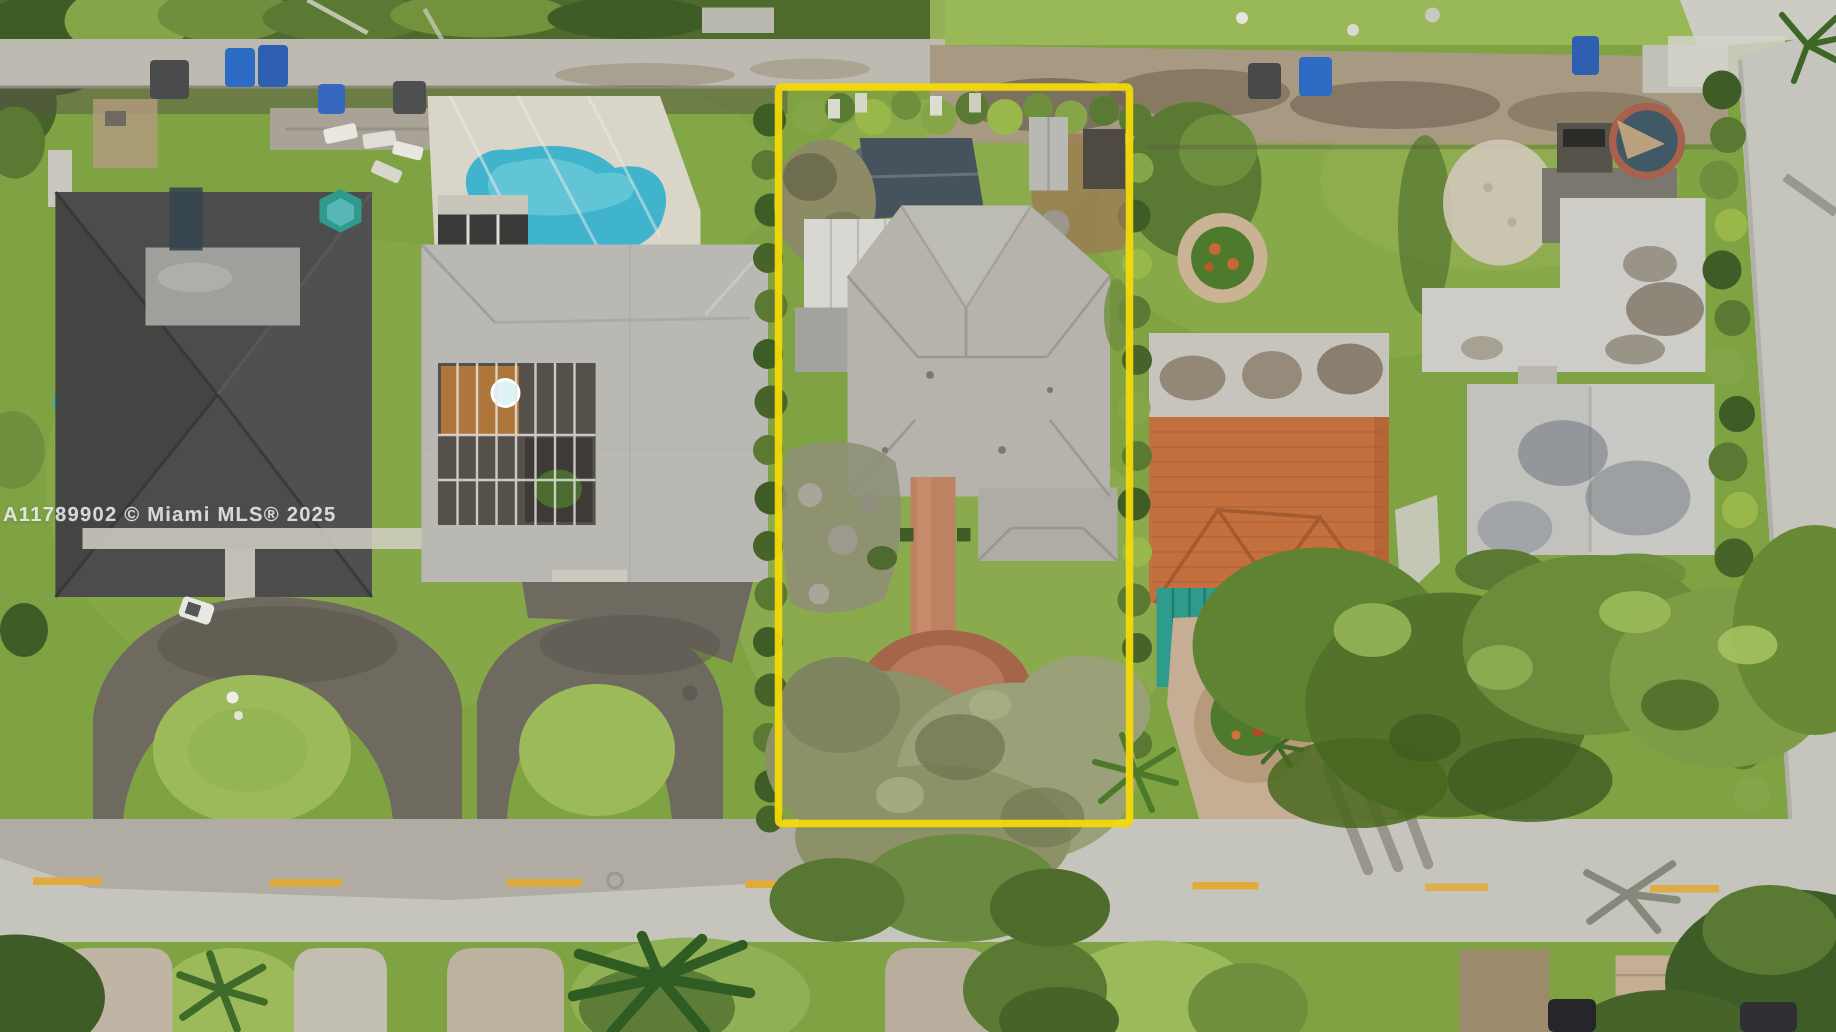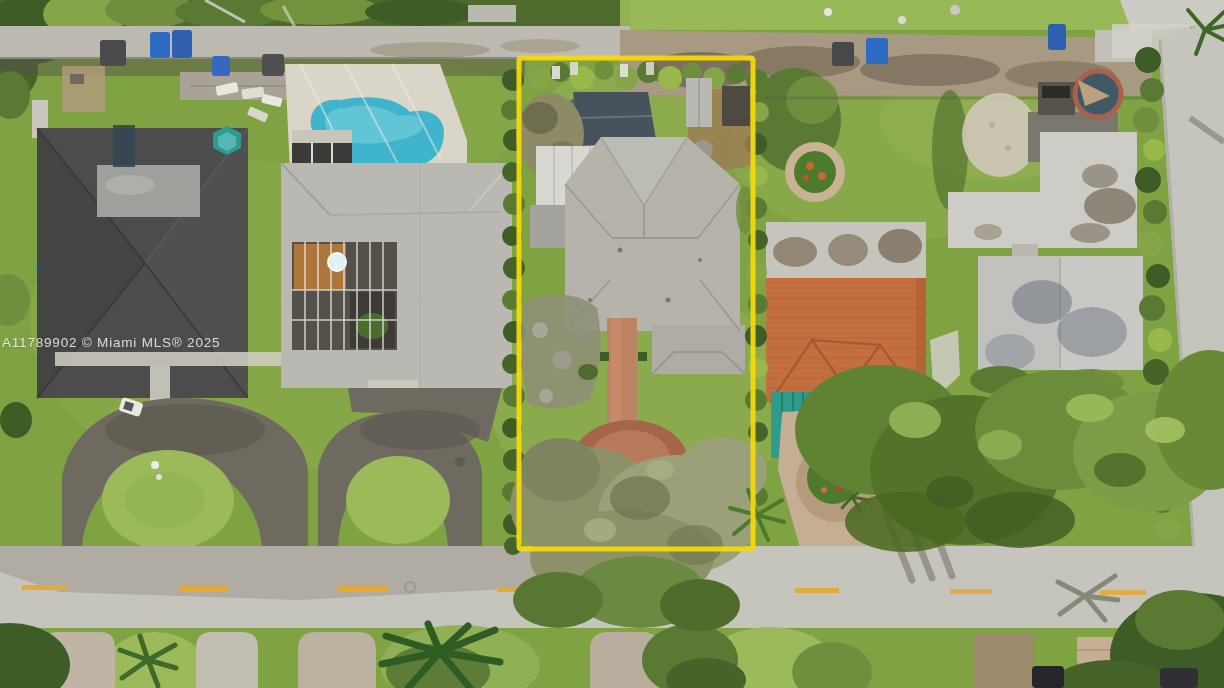--- a/index.html
+++ b/index.html
@@ -1,20 +1,20 @@
 <!DOCTYPE html>
 <html style="--grass-base: #7FA243; --grass-light: #9CBA5A; --grass-pale: #B7CC79; --grass-dark: #5D7F33; --veg-dark: #3E5C26; --veg-mid: #5A7A33; --veg-bright: #86A548; --canopy-olive: #8C9168; --canopy-sage: #9AA077; --road: #C6C5BD; --road-dark: #ADACA3; --alley: #BDBBB1; --dirt: #9C7C54; --asphalt: #6E6A60; --asphalt-dark: #57544B; --roof-charcoal: #4B4C4B; --roof-slate: #46525C; --roof-gray: #B9B8B3; --roof-light: #B5B3AC; --roof-pale: #D8D7D2; --roof-white: #CDCCC6; --roof-orange: #C4703E; --roof-orange-dark: #A85A30; --pool: #3FB4CC; --pool-light: #7FD4DF; --deck: #D9D5C9; --awning: #2E9B8C; --paver: #C5AE93; --walk-red: #BD8262; --centerline: #E2A93B; --bin-blue: #2D6BC4; --stain: #8A7D6A; --highlight: #F3D908;"><head>
 <meta charset="utf-8">
 <style>
   html,body{margin:0;padding:0;background:#222;}
   .stage{position:relative;width:1224px;height:688px;overflow:hidden;
          font-family:"Liberation Sans",sans-serif;background:var(--grass-base,#7FA243);}
   .stage svg{position:absolute;left:0;top:0;display:block;}
   .watermark{position:absolute;left:2px;top:335px;width:460px;
-      font-size:13.5px;font-weight:400;letter-spacing:.8px;
+      font-size:13.5px;font-weight:700;letter-spacing:.8px;
       color:rgba(255,255,255,.78);text-shadow:0 1px 2px rgba(90,90,90,.4);
       user-select:none;pointer-events:none;white-space:nowrap;}
 </style>
 </head>
 <body>
 
 <div class="stage">
 <svg width="1224" height="688" viewBox="0 0 1224 688">
 
   <g>

